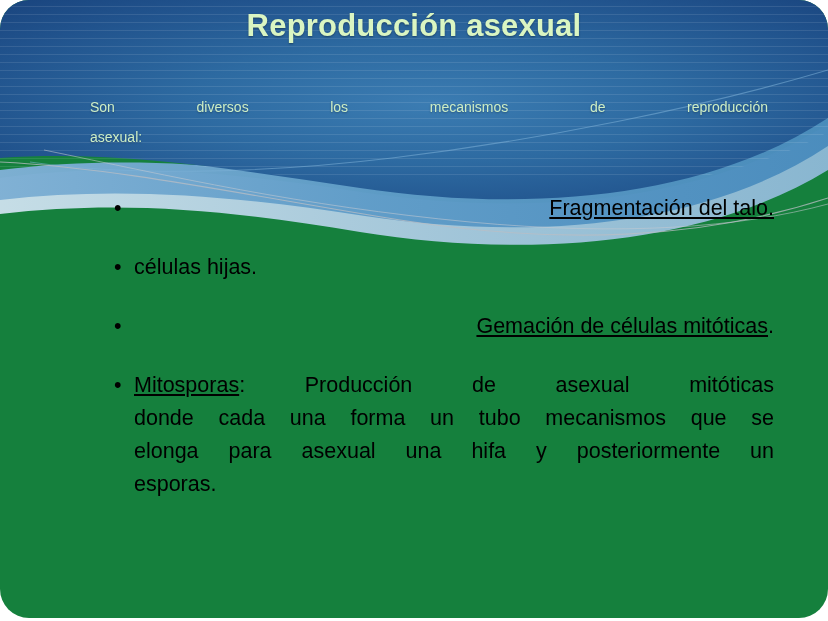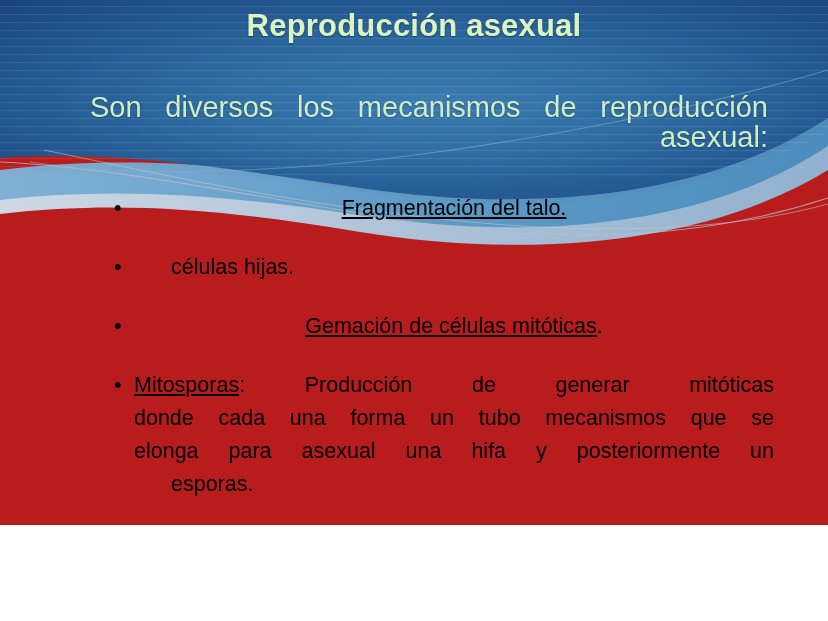--- a/index.html
+++ b/index.html
@@ -8,23 +8,24 @@
     padding: 0;
     background: #ffffff;
   }
   body {
     font-family: "Liberation Sans", sans-serif;
   }
 
   .slide {
     position: relative;
     width: 828px;
-    height: 525px;
-    background: #b91c1c;
+    height: 618px;
+    background: #15803d;
     overflow: hidden;
+    border-radius: 29px;
   }
 
   
   .bg-art {
     position: absolute;
     left: 0; top: 0;
     width: 828px;
     height: 621px;
     pointer-events: none;
   }
@@ -43,35 +44,35 @@
     text-shadow: 0 1px 2px rgba(0,0,0,0.35);
     z-index: 5;
   }
 
   
   .intro {
     position: absolute;
     left: 90px;
     top: 92px;
     width: 678px;
-    font-size: 29px;
+    font-size: 14px;
     line-height: 30px;
     color: #cdeec6;
     text-align: justify;
     text-justify: inter-word;
     text-shadow: 0 1px 2px rgba(0,0,0,0.30);
     z-index: 5;
   }
   .intro > span { display: block; }
   .intro .j-line {
     text-align: justify;
     text-align-last: justify;
   }
   .intro .l-line {
-    text-align: right;
+    text-align: left;
   }
 
   
   .body-list {
     position: absolute;
     left: 112px;
     top: 192px;
     width: 662px;
     z-index: 6;
   }
@@ -100,25 +101,24 @@
 
   
   .bullet.justified .line {
     display: block;
     text-align: justify;
     text-align-last: justify;
   }
   .bullet.justified .line.last {
     text-align: center;
     text-align-last: left;
-    margin-left: 37px;
   }
   .bullet.single .line {
     display: block;
-    text-align: center;
+    text-align: right;
   }
 </style>
 </head>
 <body>
 
 <div class="slide">
 
   <svg class="bg-art" viewBox="0 0 828 621" preserveAspectRatio="none">
     <defs>
 
@@ -204,20 +204,20 @@
       <span class="line last">células hijas.</span>
     </div>
 
     <div class="bullet single">
       <span class="dot">•</span>
       <span class="line"><span class="u">Gemación de células mitóticas</span><span>.</span></span>
     </div>
 
     <div class="bullet justified">
       <span class="dot">•</span>
-      <span class="line"><span class="u">Mitosporas</span><span>:</span><span> Producción de generar mitóticas</span></span>
+      <span class="line"><span class="u">Mitosporas</span><span>:</span><span> Producción de asexual mitóticas</span></span>
       <span class="line">donde cada una forma un tubo mecanismos que se</span>
       <span class="line">elonga para asexual una hifa y posteriormente un</span>
       <span class="line last">esporas.</span>
     </div>
 
   </div>
 </div>
 
 </body></html>

